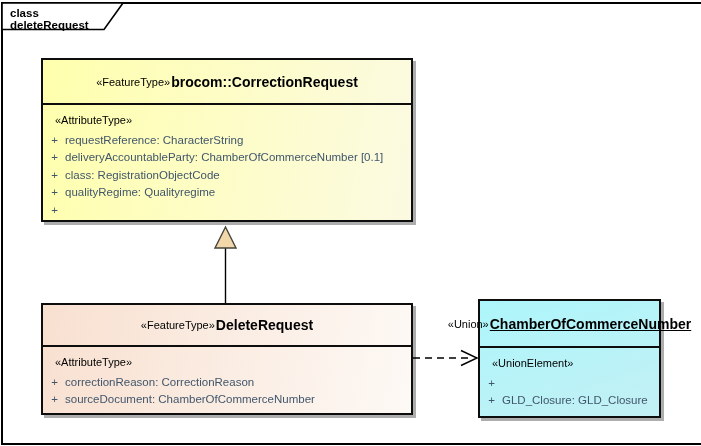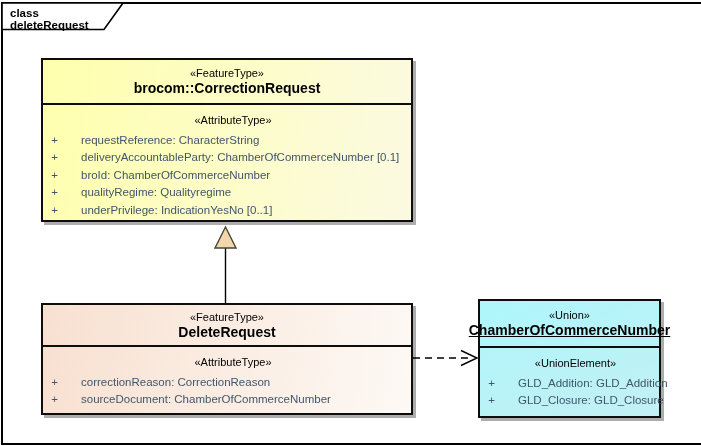--- a/index.html
+++ b/index.html
@@ -19,31 +19,31 @@
   .uml-class{
     position:absolute;box-sizing:border-box;
     border:2px solid #0d0d0d;
     box-shadow:3px 3px 0 var(--shadow);
   }
   .uml-class.yellow{background:linear-gradient(100deg,var(--yellow-start),var(--yellow-end));}
   .uml-class.peach{background:linear-gradient(100deg,var(--peach-start),var(--peach-end));}
   .uml-class.cyan{background:linear-gradient(160deg,var(--cyan-start),var(--cyan-end));}
   .hdr{
     box-sizing:border-box;border-bottom:2px solid #0d0d0d;
-    display:flex;flex-direction:column;justify-content:center;align-items:center;
+    display:flex;flex-direction:row;justify-content:center;align-items:center;
     gap:1px;
   }
   .stereo{font-size:11px;color:#000;}
   .cname{font-size:14px;font-weight:bold;color:#000;}
   .cname.underlined{text-decoration:underline;}
   .attrs{padding-top:7px;}
-  .attr-stereo{font-size:11px;color:#000;padding-left:12px;height:19px;line-height:17px;text-align:center;}
+  .attr-stereo{font-size:11px;color:#000;padding-left:12px;height:19px;line-height:17px;}
   .attr-row{display:flex;align-items:center;height:17.5px;font-size:11.5px;color:var(--attr-text);}
   .attr-row .vis{width:13px;text-align:center;margin-left:5px;flex:none;}
-  .attr-row .txt{margin-left:20px;white-space:nowrap;}
+  .attr-row .txt{margin-left:4px;white-space:nowrap;}
   svg.overlay{position:absolute;left:0;top:0;pointer-events:none;}
 </style>
 </head>
 <body>
 
 <div class="canvas">
 
   <div class="frame"></div>
 
   <svg class="tab-shape" width="140" height="34">
@@ -61,29 +61,28 @@
       <div class="attr-row">
         <span class="vis">+</span>
         <span class="txt">requestReference: CharacterString</span>
       </div>
       <div class="attr-row">
         <span class="vis">+</span>
         <span class="txt">deliveryAccountableParty: ChamberOfCommerceNumber [0.1]</span>
       </div>
       <div class="attr-row">
         <span class="vis">+</span>
-        <span class="txt">broId: ChamberOfCommerceNumber</span>
+        <span class="txt">class: RegistrationObjectCode</span>
       </div>
       <div class="attr-row">
         <span class="vis">+</span>
         <span class="txt">qualityRegime: Qualityregime</span>
       </div>
       <div class="attr-row">
         <span class="vis">+</span>
-        <span class="txt">underPrivilege: IndicationYesNo [0..1]</span>
       </div>
     </div>
   </div>
 
   <div class="uml-class peach" style="left:41px;top:303px;width:372px;height:112px;">
     <div class="hdr" style="height:42px;">
       <div class="stereo">«FeatureType»</div>
       <div class="cname">DeleteRequest</div>
     </div>
     <div class="attrs">
@@ -101,21 +100,20 @@
 
   <div class="uml-class cyan" style="left:478px;top:299px;width:183px;height:119px;">
     <div class="hdr" style="height:47px;">
       <div class="stereo">«Union»</div>
       <div class="cname underlined">ChamberOfCommerceNumber</div>
     </div>
     <div class="attrs">
       <div class="attr-stereo">«UnionElement»</div>
       <div class="attr-row">
         <span class="vis">+</span>
-        <span class="txt">GLD_Addition: GLD_Addition</span>
       </div>
       <div class="attr-row">
         <span class="vis">+</span>
         <span class="txt">GLD_Closure: GLD_Closure</span>
       </div>
     </div>
   </div>
 
   <svg class="overlay" width="701" height="446">
     <g>

